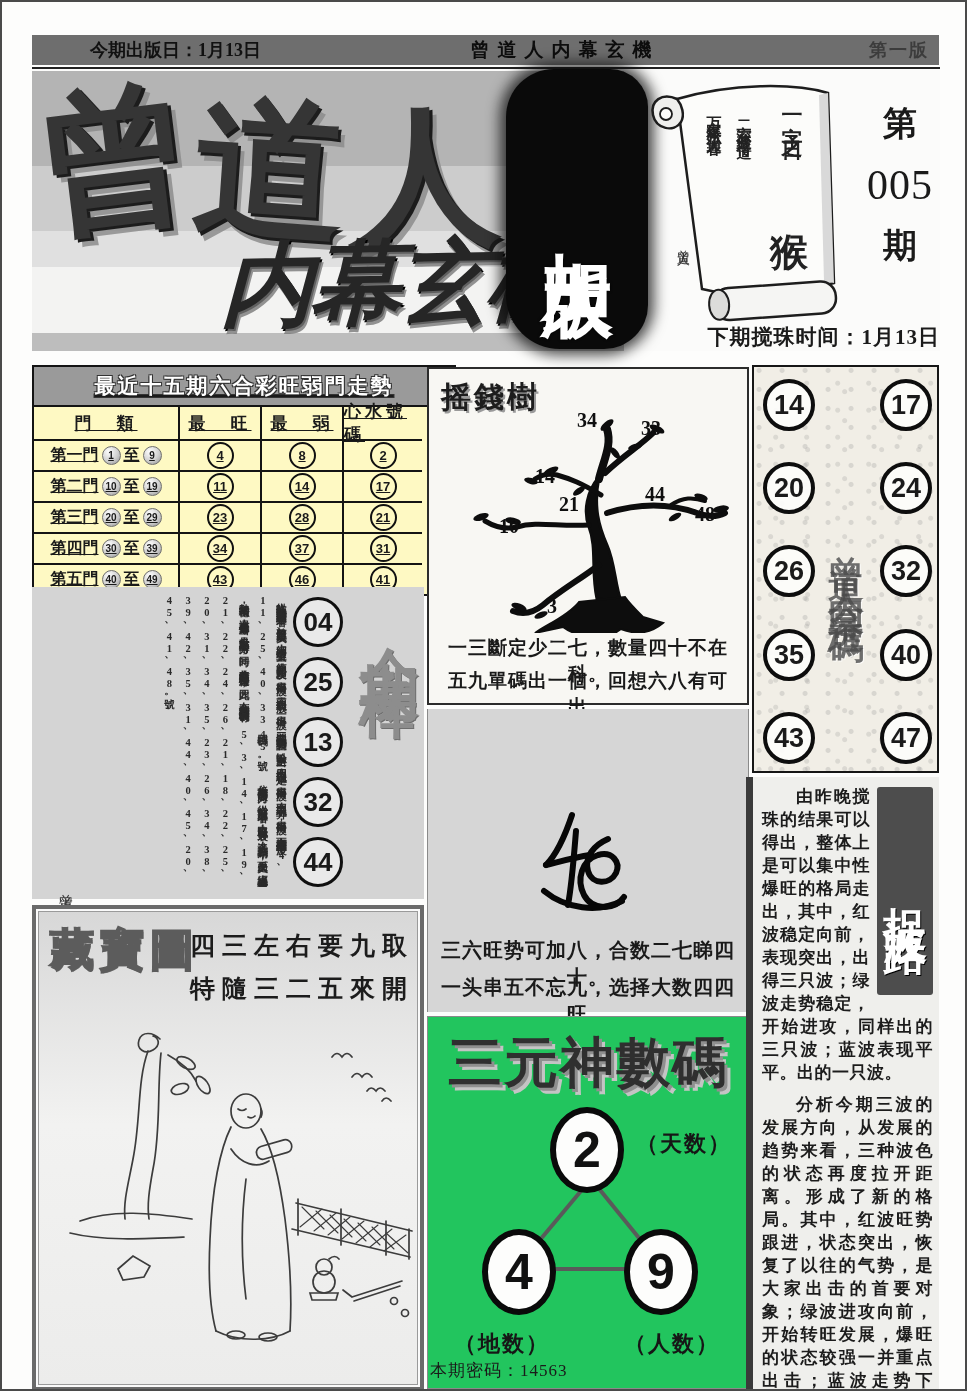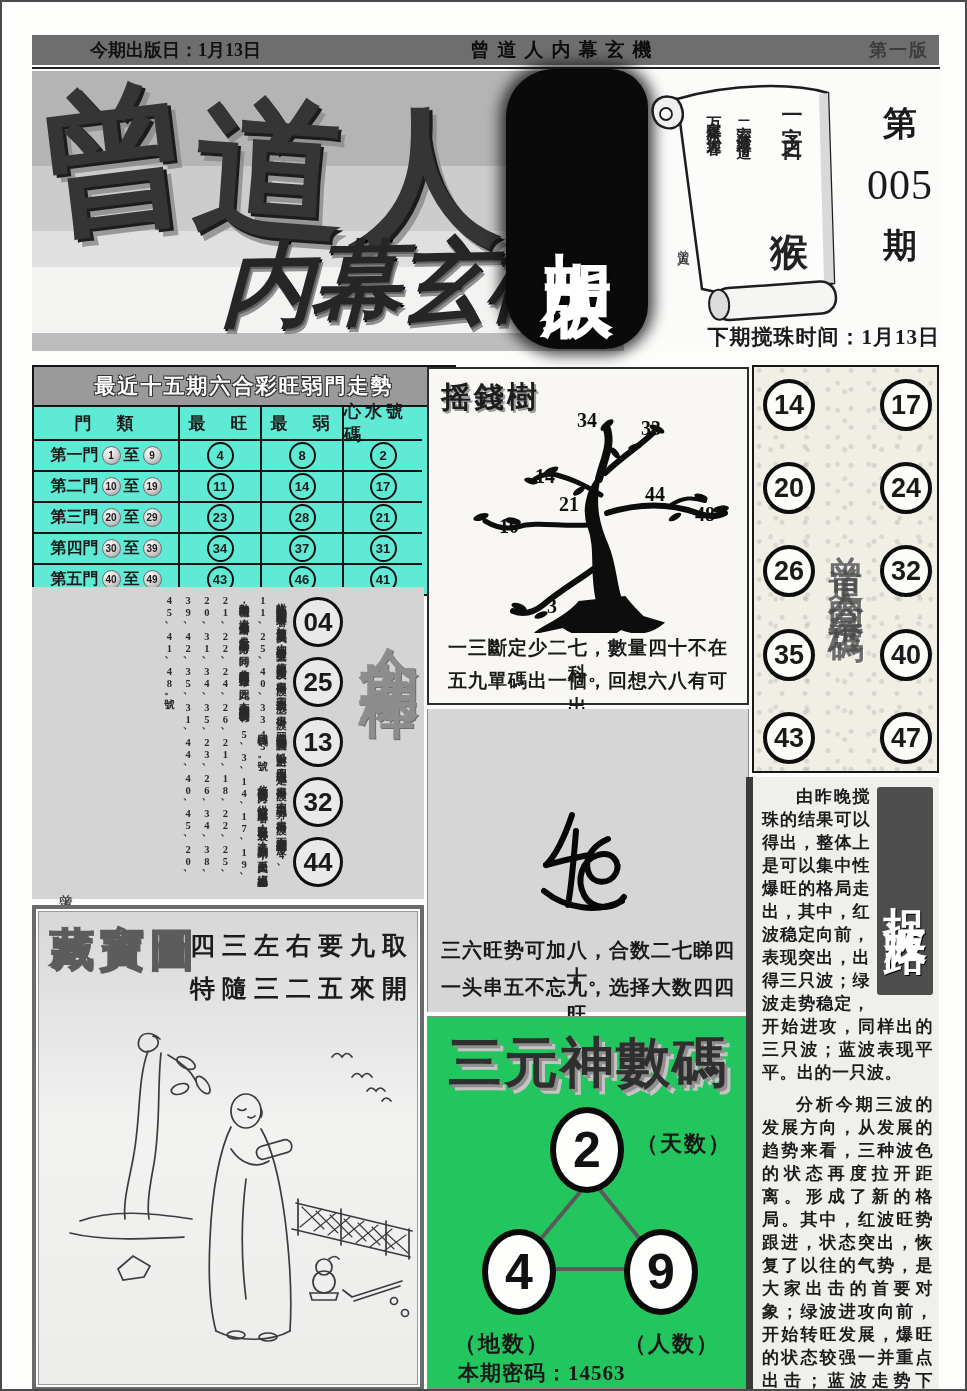--- a/index.html
+++ b/index.html
@@ -41,21 +41,21 @@
   .sc-outer{left:82px;top:28px;font-size:15px;letter-spacing:4px;}
   .sc-sign{left:52px;top:162px;font-size:13px;color:#333;font-weight:normal;letter-spacing:2px;}
   
   .issue{position:absolute;left:828px;top:18px;width:80px;text-align:center;}
   .issue .ich{display:block;font-size:34px;font-weight:bold;margin:14px 0;}
   .issue .inum{display:block;font-size:42px;letter-spacing:1px;margin:10px 0;}
   .next-draw{position:absolute;left:610px;top:321px;width:328px;text-align:right;
              font-size:21px;font-weight:bold;letter-spacing:1px;}
 
   
-  .trend{position:absolute;left:30px;top:363px;width:424px;background:#5eead4;border:2px solid #141414;box-sizing:border-box;}
+  .trend{position:absolute;left:30px;top:363px;width:424px;background:#fef9c3;border:2px solid #141414;box-sizing:border-box;text-decoration:underline;}
   .trend-title{height:38px;background:#9a9a9a;display:flex;align-items:center;justify-content:center;
      color:#fff;font-weight:900;font-size:21px;letter-spacing:2px;border-bottom:2px solid #141414;
      text-shadow:-1px -1px 0 #333,1px -1px 0 #333,-1px 1px 0 #333,1px 1px 0 #333;}
   .tgrid{display:grid;grid-template-columns:146px 82px 82px 78px;}
   .tc{border-right:2px solid #141414;border-bottom:2px solid #141414;display:flex;align-items:center;
       justify-content:center;height:29px;font-size:16px;font-weight:bold;gap:3px;}
   .tc:nth-child(4n){border-right:none;}
   .tgrid .tc:nth-last-child(-n+4){border-bottom:none;}
   .th{height:32px;font-size:17px;letter-spacing:4px;}
   .ball{display:inline-block;width:17px;height:17px;border-radius:50%;border:1px solid #6f6f6f;
@@ -121,21 +121,21 @@
   .tri-circ{position:absolute;width:62px;height:74px;border-radius:50%;border:6px solid #0a0a0a;background:#fdfdfc;
             display:flex;align-items:center;justify-content:center;font-family:"Liberation Sans",sans-serif;
             font-size:50px;font-weight:bold;color:#111;}
   .tri-circ.top{left:122px;top:90px;}
   .tri-circ.left{left:54px;top:212px;}
   .tri-circ.right{left:196px;top:212px;}
   .tri-label{position:absolute;font-size:22px;font-weight:bold;letter-spacing:2px;color:#161616;}
   .tri-label.lt{left:208px;top:112px;}
   .tri-label.ll{left:26px;top:312px;}
   .tri-label.lr{left:196px;top:312px;}
-  .tri-pass{position:absolute;left:30px;top:342px;font-size:21px;font-weight:bold;letter-spacing:1px;}
+  .tri-pass{position:absolute;left:2px;top:342px;font-size:17px;font-weight:normal;letter-spacing:1px;}
 
   
   .insider{position:absolute;left:750px;top:363px;width:187px;height:408px;box-sizing:border-box;
      border:2px solid #161616;background:#f1eee6;
      background-image:radial-gradient(circle at 22% 18%,rgba(150,150,150,.28) 0 2px,transparent 3px),
                       radial-gradient(circle at 70% 60%,rgba(140,140,140,.22) 0 2px,transparent 3px),
                       radial-gradient(circle at 45% 85%,rgba(150,150,150,.25) 0 2px,transparent 3px);
      background-size:23px 19px,31px 27px,37px 29px;}
   .ins-title{position:absolute;left:0;top:0;width:100%;height:100%;display:flex;align-items:center;justify-content:center;}
   .ins-title span{writing-mode:vertical-rl;text-orientation:upright;font-size:36px;font-weight:bold;

